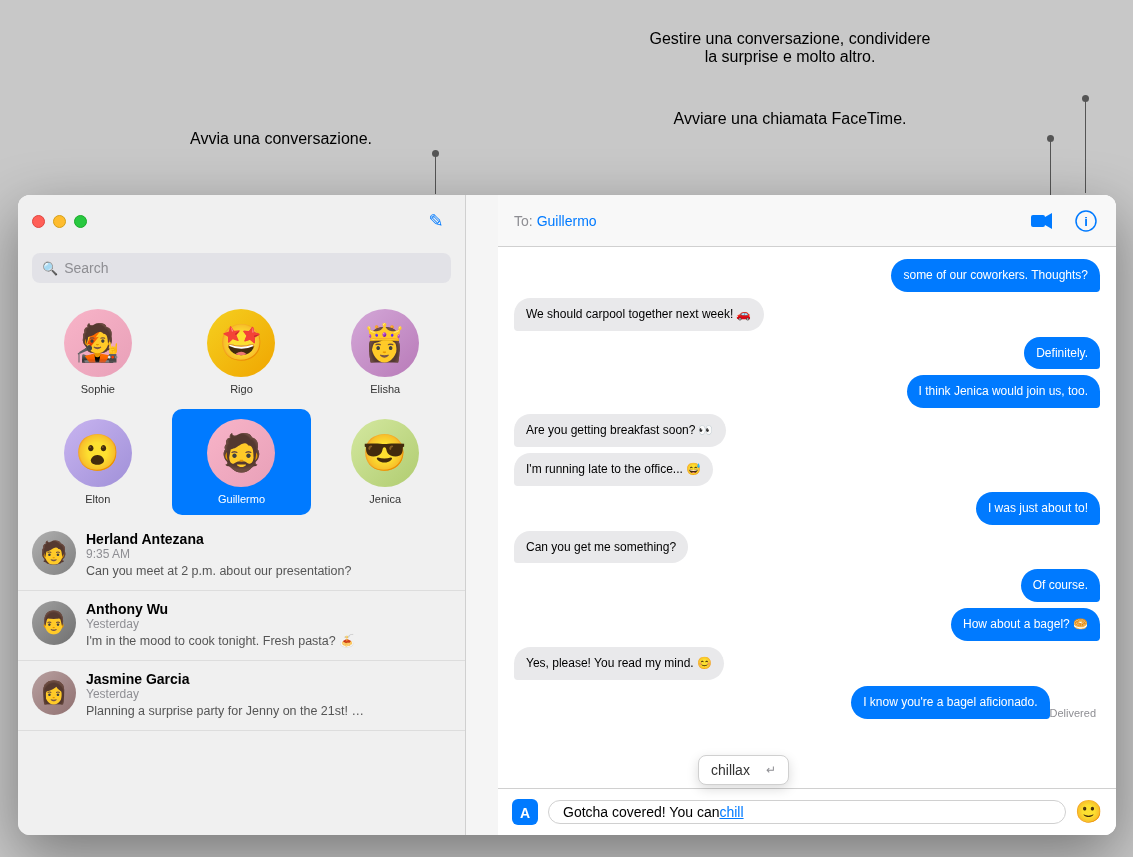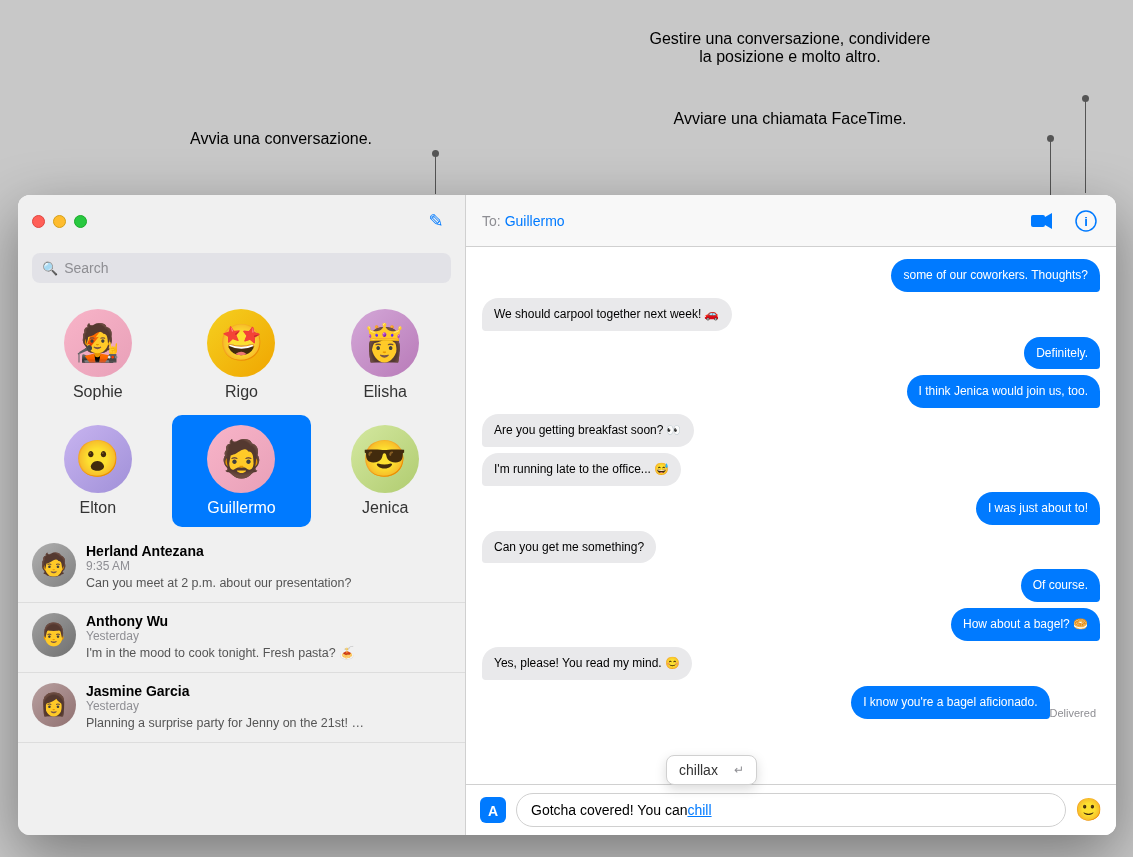--- a/index.html
+++ b/index.html
@@ -147,21 +147,21 @@
 
     .avatar-emoji {
       position: absolute;
       top: 50%;
       left: 50%;
       transform: translate(-50%, -50%);
       font-size: 36px;
     }
 
     .contact-name {
-      font-size: 16px;
+      font-size: 11px;
       color: #333;
       text-align: center;
     }
 
     .contact-pin.selected .contact-name {
       color: #fff;
     }
 
     
     .conversation-list {
@@ -239,20 +239,21 @@
       text-overflow: ellipsis;
       max-width: 280px;
     }
 
     
     .chat-panel {
       flex: 1;
       display: flex;
       flex-direction: column;
       background: #fff;
+      margin-left: 32px;
     }
 
     .chat-header {
       height: 52px;
       display: flex;
       align-items: center;
       padding: 0 16px;
       border-bottom: 0.5px solid #d0d0d0;
       background: #f8f8f8;
     }
@@ -357,21 +358,21 @@
       display: flex;
       align-items: center;
       justify-content: center;
       cursor: pointer;
       font-size: 22px;
       color: #007aff;
     }
 
     .message-input {
       flex: 1;
-      height: 34px;
+      height: 24px;
       border: 1px solid #d0d0d0;
       border-radius: 18px;
       padding: 0 14px;
       font-size: 14px;
       outline: none;
       display: flex;
       align-items: center;
       background: #fff;
       position: relative;
     }
@@ -434,21 +435,21 @@
 
 <div class="annot-wrapper" style="top: 130px; left: 190px; text-align: center;">
   <span>Avvia una conversazione.</span>
 </div>
 
 <div style="position:absolute; left: 435px; top: 152px; width:1px; height: 42px; background:#555; pointer-events:none;"></div>
 <div style="position:absolute; left: 432px; top: 150px; width:7px; height:7px; border-radius:50%; background:#555; pointer-events:none;"></div>
 
 <div class="annot-wrapper" style="top: 30px; left: 590px; text-align: center; width: 400px;">
   <span style="white-space: pre-line;">Gestire una conversazione, condividere
-la posizione e molto altro.</span>
+la surprise e molto altro.</span>
 </div>
 
 <div style="position:absolute; left: 1085px; top: 97px; width:1px; height: 96px; background:#555; pointer-events:none;"></div>
 <div style="position:absolute; left: 1082px; top: 95px; width:7px; height:7px; border-radius:50%; background:#555; pointer-events:none;"></div>
 
 <div class="annot-wrapper" style="top: 110px; left: 610px; text-align: center; width: 360px;">
   <span>Avviare una chiamata FaceTime.</span>
 </div>
 
 <div style="position:absolute; left: 1050px; top: 137px; width:1px; height: 62px; background:#555; pointer-events:none;"></div>

